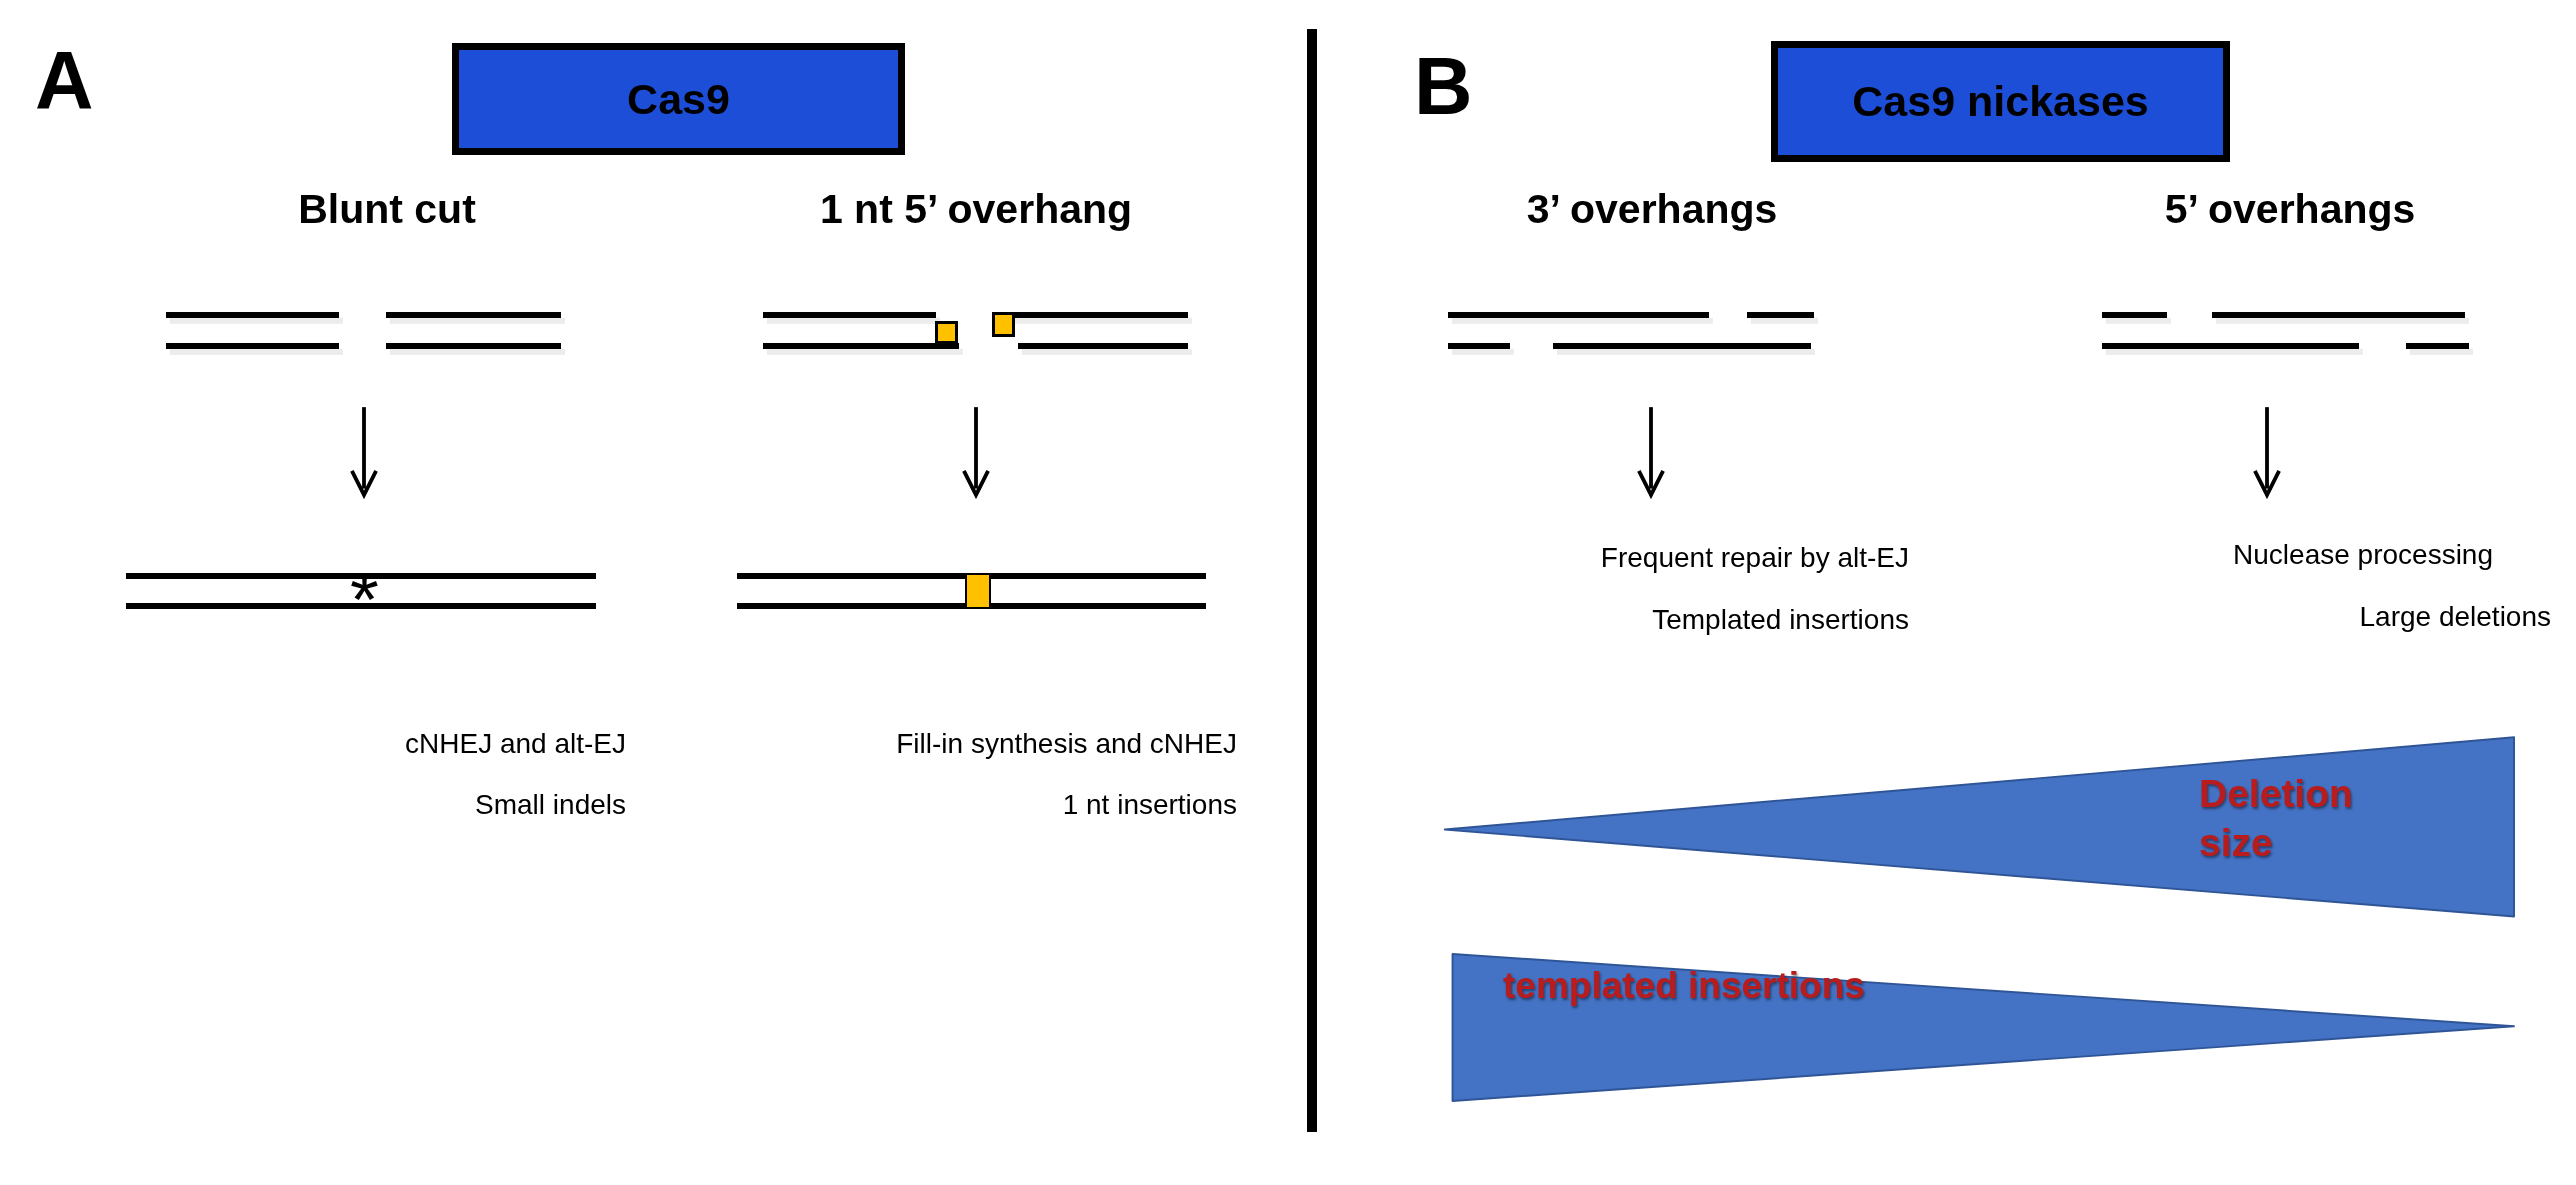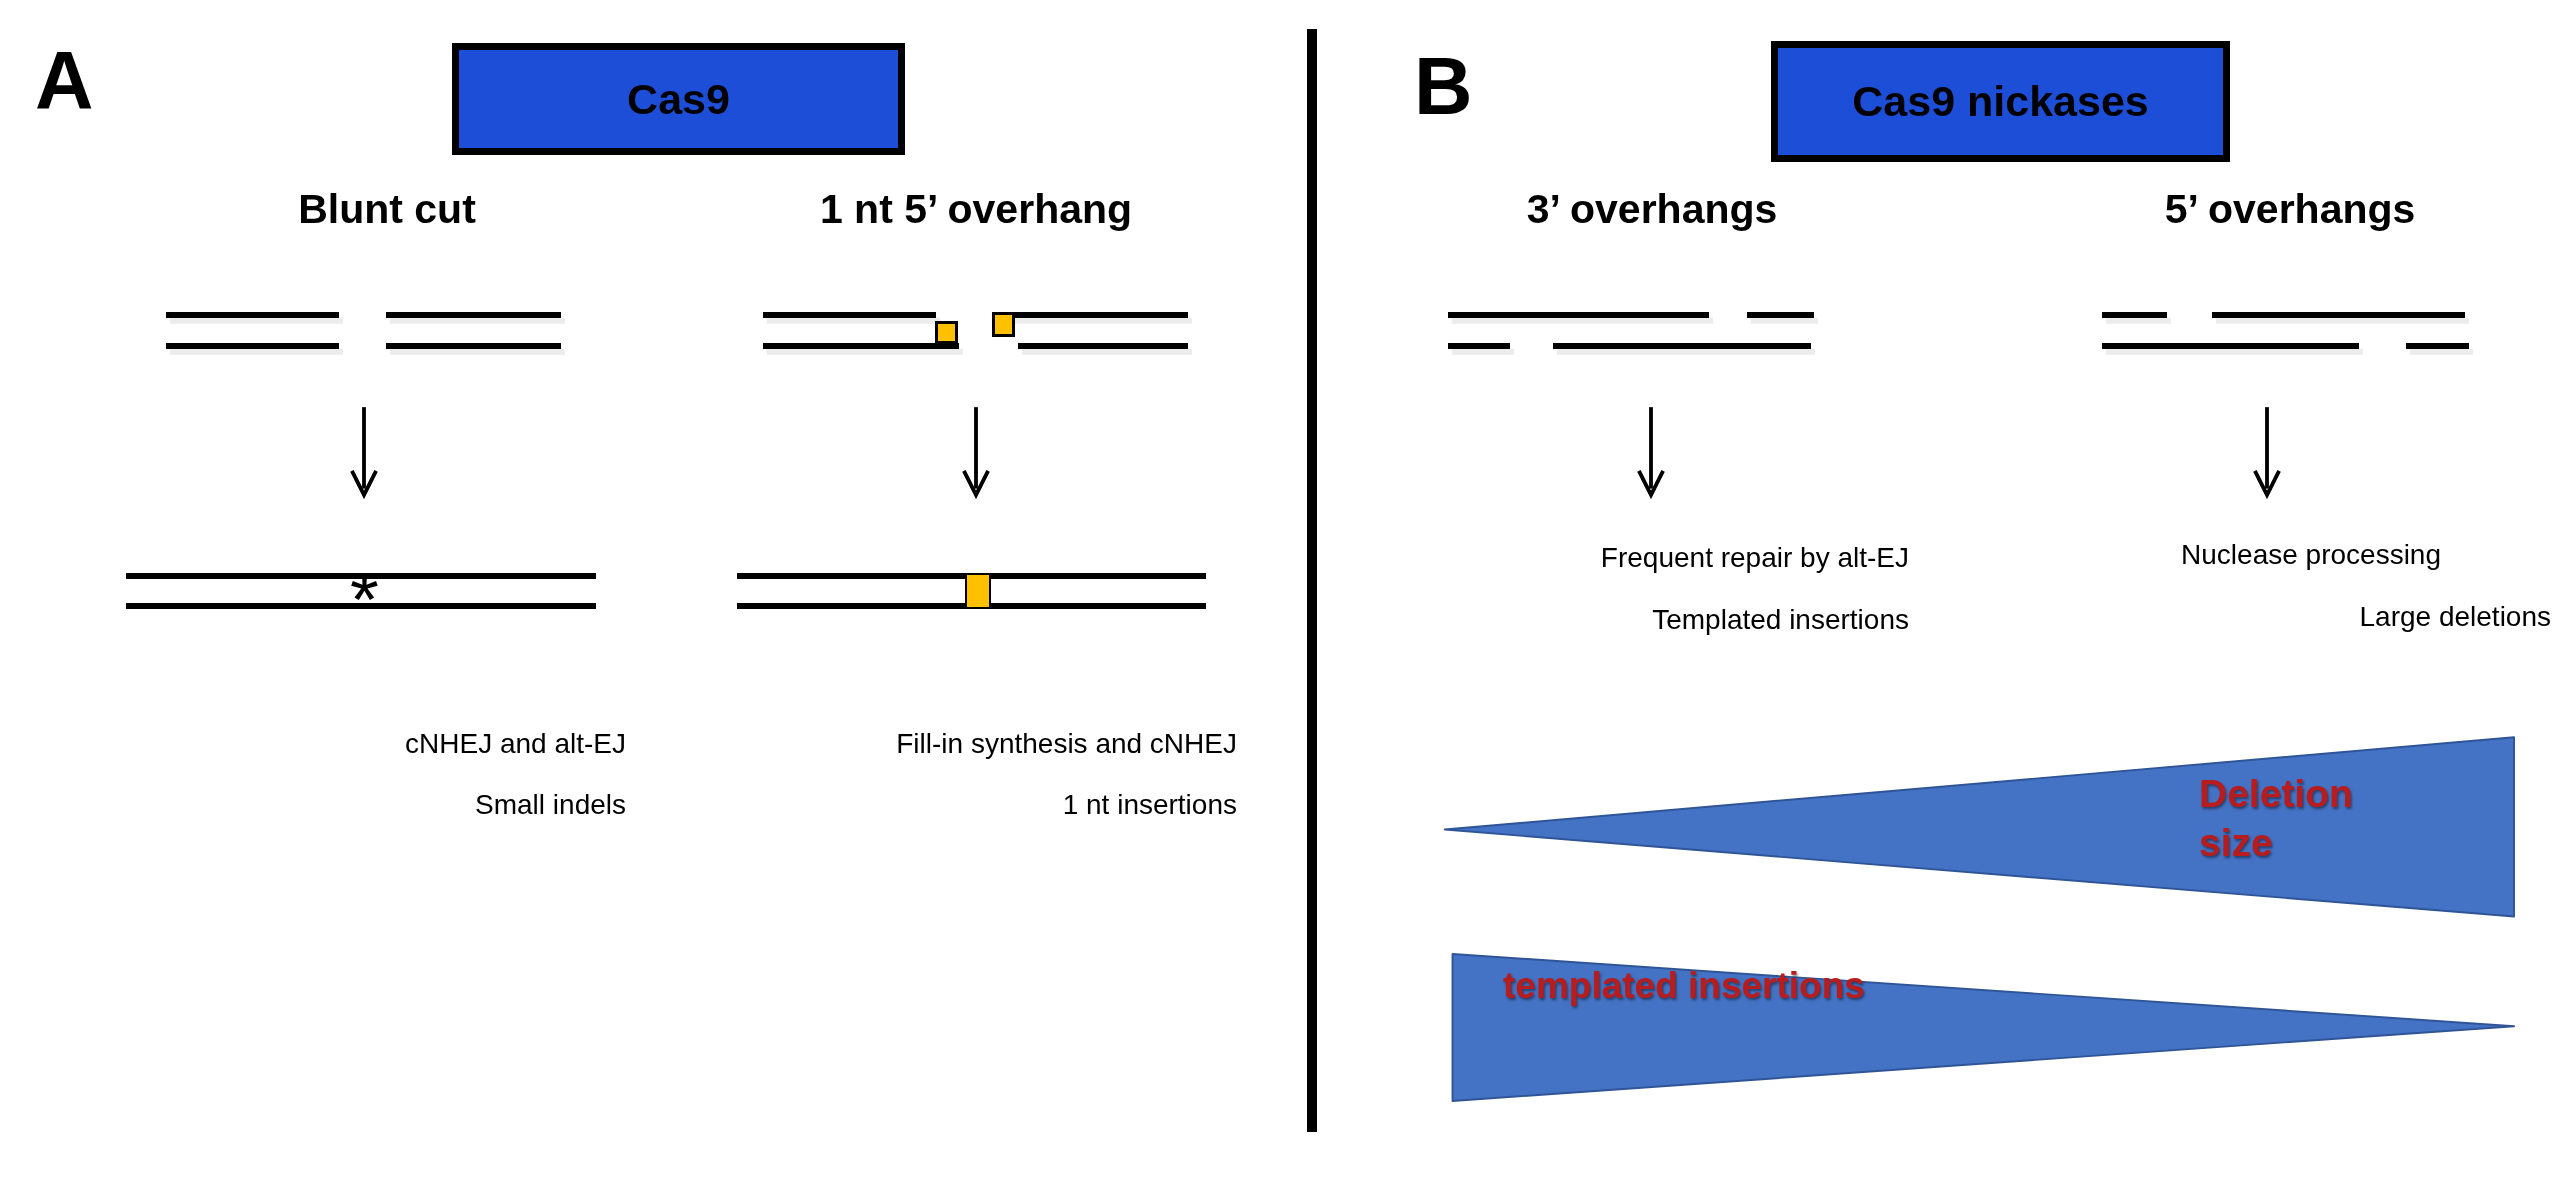--- a/index.html
+++ b/index.html
@@ -93,21 +93,21 @@
   <line x1="22" y1="2" x2="22" y2="130" stroke="#000" stroke-width="6"></line>
   <polyline points="3,102 22,140 41,102" fill="none" stroke="#000" stroke-width="6"></polyline>
 </svg>
 <svg class="arrow-svg" style="left:2253px;top:405px;" width="28" height="94" viewBox="0 0 44 145">
   <line x1="22" y1="2" x2="22" y2="130" stroke="#000" stroke-width="6"></line>
   <polyline points="3,102 22,140 41,102" fill="none" stroke="#000" stroke-width="6"></polyline>
 </svg>
 
 <div class="abs result-line" style="left:1393px;top:535px;width:516px;">Frequent repair by alt-EJ</div>
 <div class="abs result-line" style="left:1393px;top:597px;width:516px;">Templated insertions</div>
-<div class="abs result-line" style="left:1925px;top:532px;width:516px;">Nuclease processing</div>
+<div class="abs result-line" style="left:1977px;top:532px;width:516px;">Nuclease processing</div>
 <div class="abs result-line" style="left:2035px;top:594px;width:516px;">Large deletions</div>
 
 <svg class="abs" style="left:1419px;top:710px;" width="1135" height="426" viewBox="0 0 1760 660">
   <polygon points="40,185 1698,42 1698,320" fill="#4472C4" stroke="#2F5597" stroke-width="3" stroke-linejoin="round"></polygon>
   <polygon points="52,378 52,606 1698,490" fill="#4472C4" stroke="#2F5597" stroke-width="3" stroke-linejoin="round"></polygon>
 </svg>
 
 <div class="abs wedge-label t1" style="left:2199px;top:769px;">
   <div>Deletion</div>
   <div>size</div>

